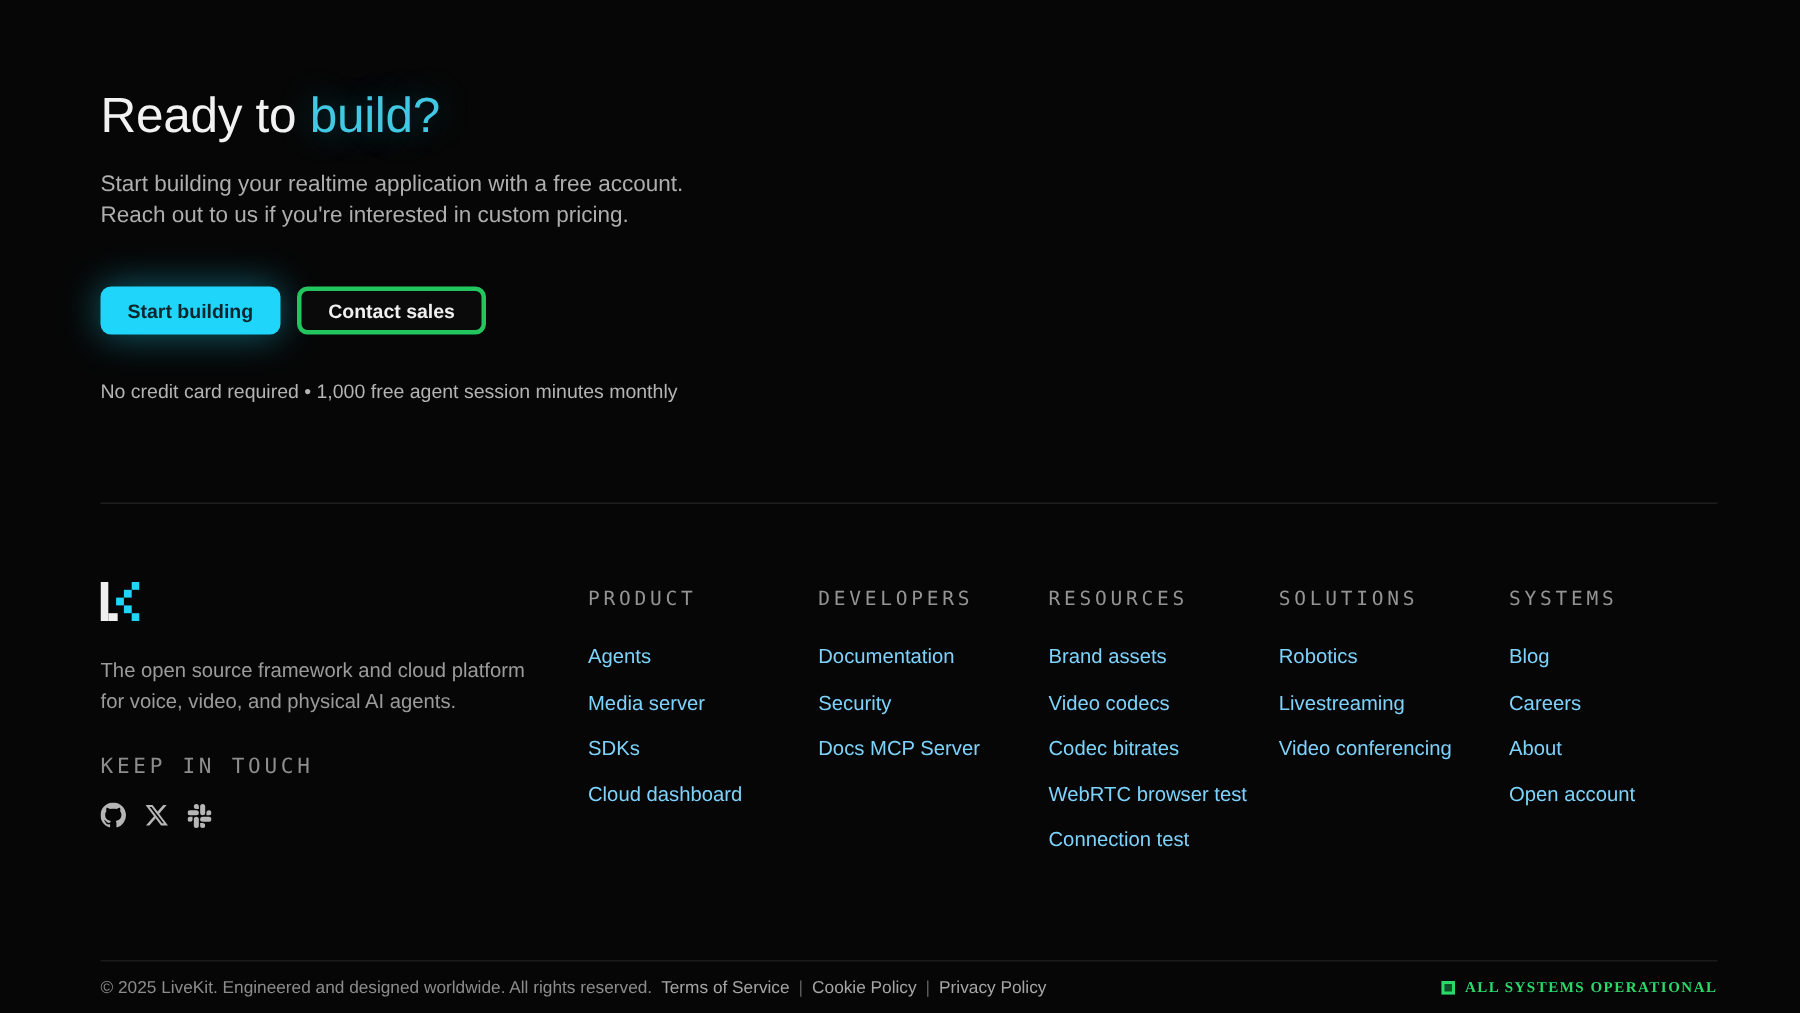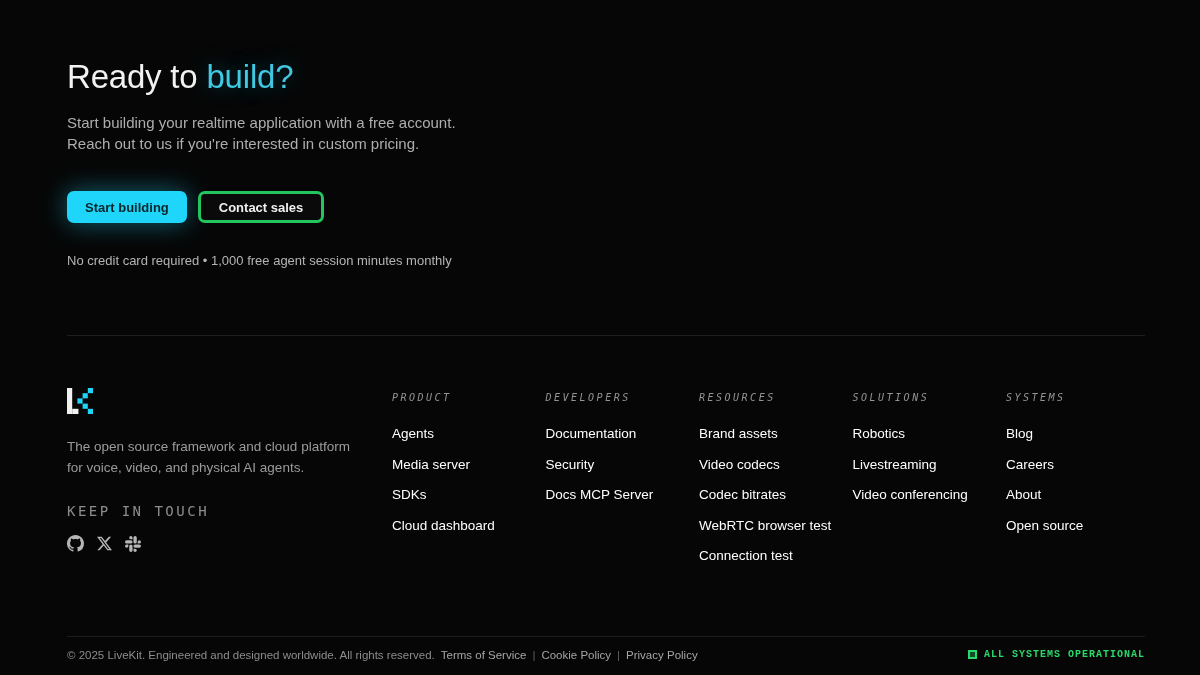--- a/index.html
+++ b/index.html
@@ -80,30 +80,29 @@
     color: #8d8d8d;
   }
   .social-row { margin-top: 16px; display: flex; align-items: center; gap: 13px; }
   .social-icon { color: #b6b6b6; display: inline-flex; cursor: pointer; }
   .social-icon svg { display: block; }
 
   .footer-col { width: 153.5px; flex: 0 0 153.5px; }
   .footer-col:last-child { width: 139px; flex: 0 0 139px; }
   .col-header {
     font-family: "DejaVu Sans Mono", monospace;
-    font-size: 10px;
+    font-size: 13px;
     letter-spacing: 2.5px;
     color: #949494;
     margin-top: 4px;
-    font-style: italic;
   }
   .col-links { list-style: none; margin-top: 23px; }
   .col-links li {
     font-size: 13.5px;
-    color: #ffffff;
+    color: #7dd3fc;
     line-height: 16px;
     margin-bottom: 14.5px;
     cursor: pointer;
   }
 
   
   .bottom-bar {
     margin-top: 57px;
     border-top: 1px solid #1b1b1b;
     padding-top: 12px;
@@ -117,21 +116,21 @@
     display: flex;
     align-items: flex-start;
     gap: 6px;
   }
   .legal .link { color: #a5a5a5; cursor: pointer; }
   .legal .sep { color: #5f5f5f; }
   .status {
     display: flex;
     align-items: center;
     gap: 7px;
-    font-family: Liberation Mono, monospace;
+    font-family: Liberation Serif, serif;
     font-size: 10px;
     font-weight: 700;
     letter-spacing: 1px;
   }
   .status-square {
     width: 9px; height: 9px;
     border: 2px solid currentColor;
     background: rgba(43,217,106,0.35);
   }
 </style>
@@ -232,21 +231,21 @@
           <li>Video conferencing</li>
         </ul>
       </div>
 
       <div class="footer-col">
         <div class="col-header">SYSTEMS</div>
         <ul class="col-links">
           <li>Blog</li>
           <li>Careers</li>
           <li>About</li>
-          <li>Open source</li>
+          <li>Open account</li>
         </ul>
       </div>
 
     </div>
 
     <div class="bottom-bar">
       <div class="legal">
         <span>© 2025 LiveKit. Engineered and designed worldwide. All rights reserved.</span>
         <span class="link">Terms of Service</span>
         <span class="sep">|</span>

